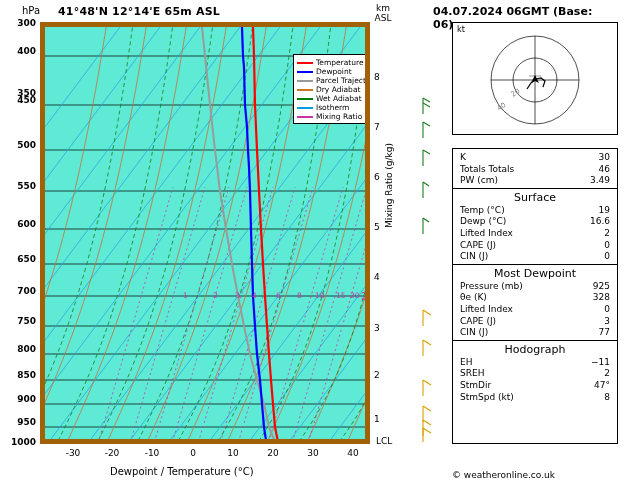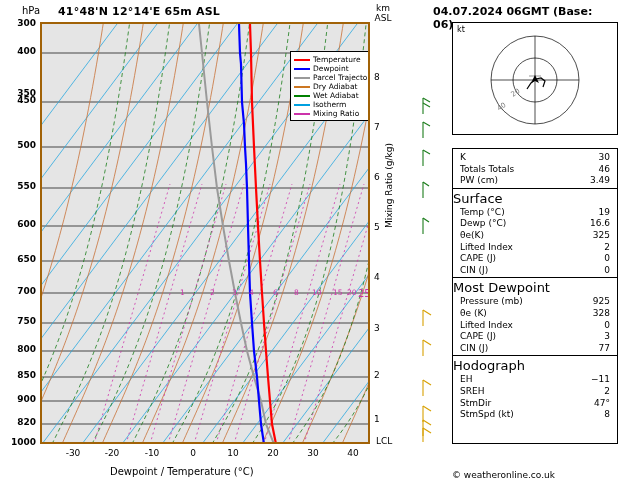--- a/index.html
+++ b/index.html
@@ -5,40 +5,40 @@
   html,body{margin:0;padding:0;}
   body{width:629px;height:486px;background:#ffffff;font-family:"DejaVu Sans",sans-serif;overflow:hidden;position:relative;}
   .root{position:absolute;left:0;top:0;width:611px;height:486px;}
   .abs{position:absolute;}
   
   #title-main{left:58px;top:5px;font-size:11px;color:#000;font-weight:bold;letter-spacing:0.2px;}
   #hpa-label{left:22px;top:5px;font-size:10px;color:#000;}
   #km-label{left:371px;top:3px;font-size:9px;color:#000;text-align:center;width:24px;line-height:10px;}
   #date-label{left:425px;top:5px;font-size:11px;color:#000;font-weight:bold;margin-left:8px;}
   
-  #skewt-frame{left:40px;top:22px;width:330px;height:422px;border:2px solid #a16207;box-sizing:border-box;background:#e5e5e5;overflow:hidden;}
+  #skewt-frame{left:40px;top:22px;width:330px;height:422px;border:5px solid #a16207;box-sizing:border-box;background:#5eead4;overflow:hidden;}
   #skewt-svg{position:absolute;left:0;top:0;}
   
   .plabel{position:absolute;font-size:9px;color:#000;text-align:right;width:34px;font-weight:bold;}
   .tlabel{position:absolute;font-size:9px;color:#000;text-align:center;width:30px;}
   .kmlabel{position:absolute;font-size:9px;color:#000;text-align:left;width:22px;}
   #xaxis-title{left:110px;top:466px;font-size:10px;color:#000;}
   #mixing-title{left:384px;top:228px;font-size:9px;color:#000;transform:rotate(-90deg);transform-origin:left top;white-space:nowrap;}
   #lcl-label{left:376px;top:436px;font-size:9px;color:#000;}
   
   #legend{left:248px;top:27px;width:107px;background:#fff;border:1px solid #000;padding:3px 3px 2px 3px;box-sizing:border-box;}
   .leg-row{display:flex;align-items:center;height:9px;margin-bottom:0px;}
   .leg-swatch{width:16px;height:2px;margin-right:3px;flex:none;}
   .leg-text{font-size:7.5px;color:#000;line-height:9px;white-space:nowrap;}
   
   #hodo-box{left:452px;top:22px;width:166px;height:113px;border:1px solid #000;box-sizing:border-box;background:#fff;}
   #hodo-kt{left:4px;top:2px;font-size:8px;color:#000;}
   
   #info-box{left:452px;top:148px;width:166px;height:296px;border:1px solid #000;box-sizing:border-box;background:#fff;font-size:9px;}
-  .sec-hd{font-size:13px;padding:1px 0 1px 0;}
+  .sec-hd{text-align:center;font-size:11px;padding:1px 0 1px 0;}
   .kv{display:flex;justify-content:space-between;padding:0 7px 0 7px;line-height:11.6px;}
   .kv .k{white-space:nowrap;}
   .kv .v{white-space:nowrap;text-align:right;min-width:34px;}
   .hr{height:1px;background:#000;margin:1px 0 1px 0;}
   
   #footer{left:452px;top:470px;font-size:9px;color:#000;}
   
   #barbs{left:398px;top:22px;width:50px;height:422px;}
 </style>
 </head>
@@ -180,21 +180,21 @@
     <div class="abs" style="left:207px;top:264px;font-size:7.5px;color:#cc33aa;">4</div>
     <div class="abs" style="left:231px;top:264px;font-size:7.5px;color:#cc33aa;">6</div>
     <div class="abs" style="left:252px;top:264px;font-size:7.5px;color:#cc33aa;">8</div>
     <div class="abs" style="left:270px;top:264px;font-size:7.5px;color:#cc33aa;">10</div>
     <div class="abs" style="left:291px;top:264px;font-size:7.5px;color:#cc33aa;">15</div>
     <div class="abs" style="left:305px;top:264px;font-size:7.5px;color:#cc33aa;">20</div>
     <div class="abs" style="left:316px;top:264px;font-size:10px;color:#cc33aa;">25</div>
   </div>
 
   <div class="plabel" style="left:2px;top:437px;">1000</div>
-  <div class="plabel" style="left:2px;top:417px;">820</div>
+  <div class="plabel" style="left:2px;top:417px;">950</div>
   <div class="plabel" style="left:2px;top:394px;">900</div>
   <div class="plabel" style="left:2px;top:370px;">850</div>
   <div class="plabel" style="left:2px;top:344px;">800</div>
   <div class="plabel" style="left:2px;top:316px;">750</div>
   <div class="plabel" style="left:2px;top:286px;">700</div>
   <div class="plabel" style="left:2px;top:254px;">650</div>
   <div class="plabel" style="left:2px;top:219px;">600</div>
   <div class="plabel" style="left:2px;top:181px;">550</div>
   <div class="plabel" style="left:2px;top:140px;">500</div>
   <div class="plabel" style="left:2px;top:95px;">450</div>
@@ -314,24 +314,20 @@
 
     <div class="kv">
       <span class="k">Temp (°C)</span>
       <span class="v">19</span>
     </div>
     <div class="kv">
       <span class="k">Dewp (°C)</span>
       <span class="v">16.6</span>
     </div>
     <div class="kv">
-      <span class="k">θe(K)</span>
-      <span class="v">325</span>
-    </div>
-    <div class="kv">
       <span class="k">Lifted Index</span>
       <span class="v">2</span>
     </div>
     <div class="kv">
       <span class="k">CAPE (J)</span>
       <span class="v">0</span>
     </div>
     <div class="kv">
       <span class="k">CIN (J)</span>
       <span class="v">0</span>

